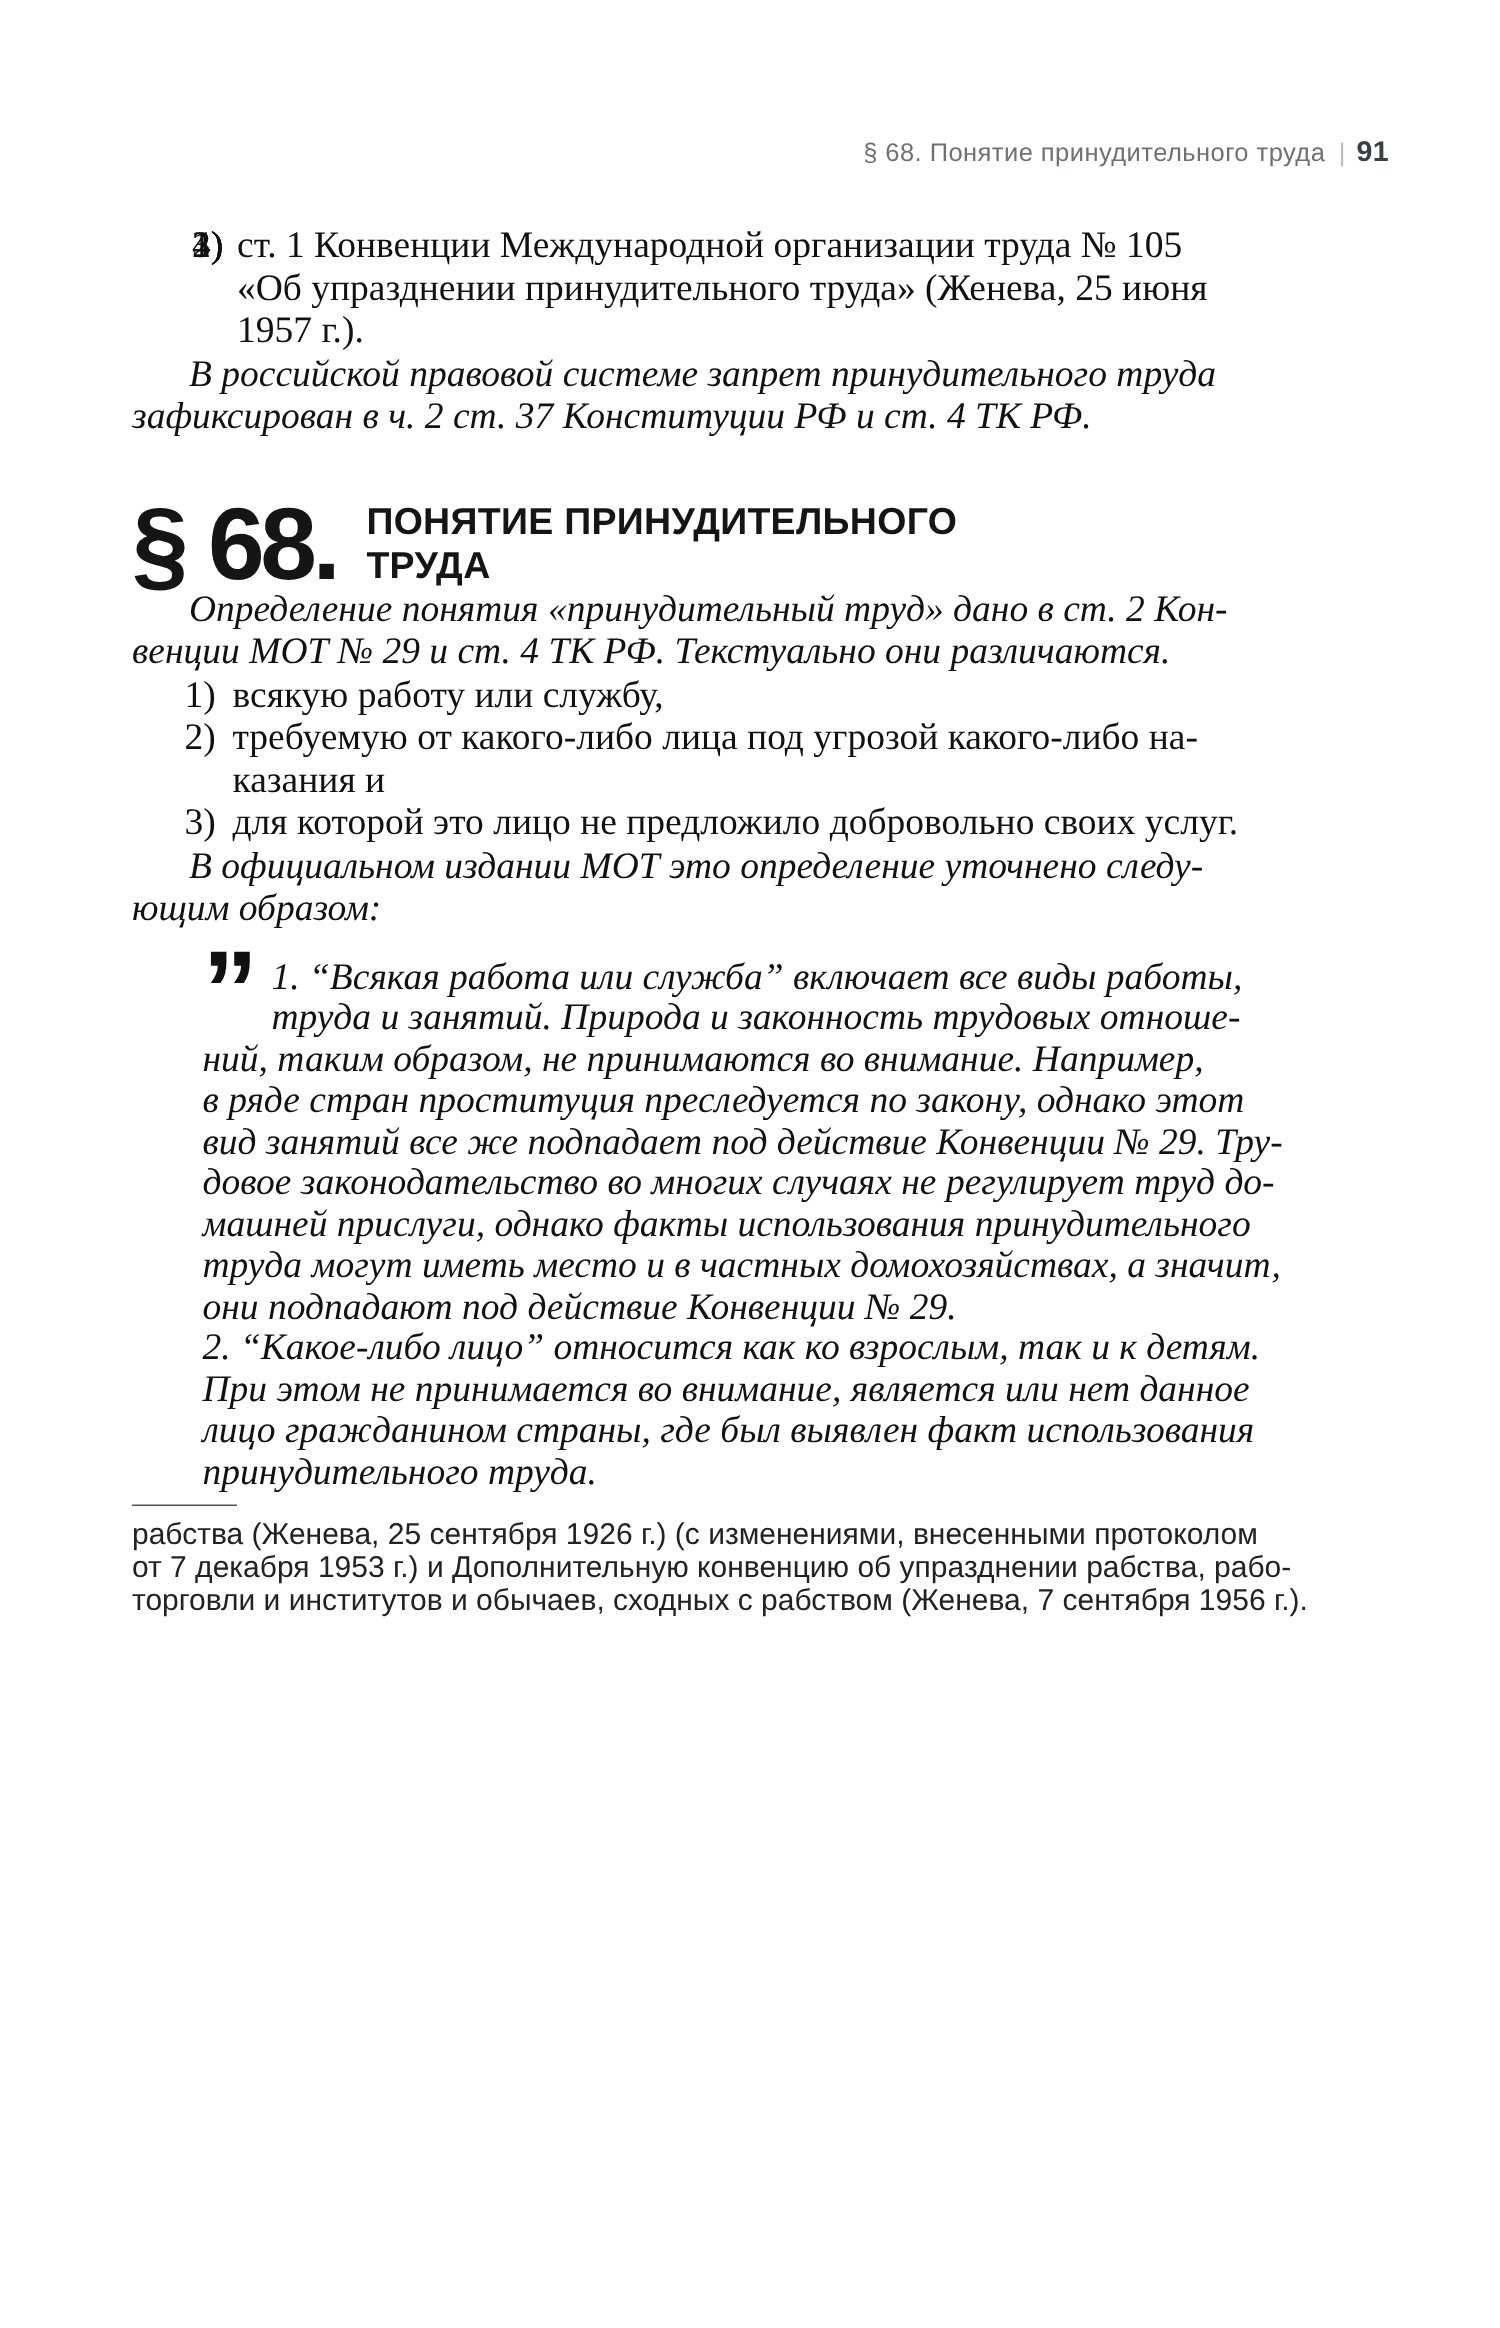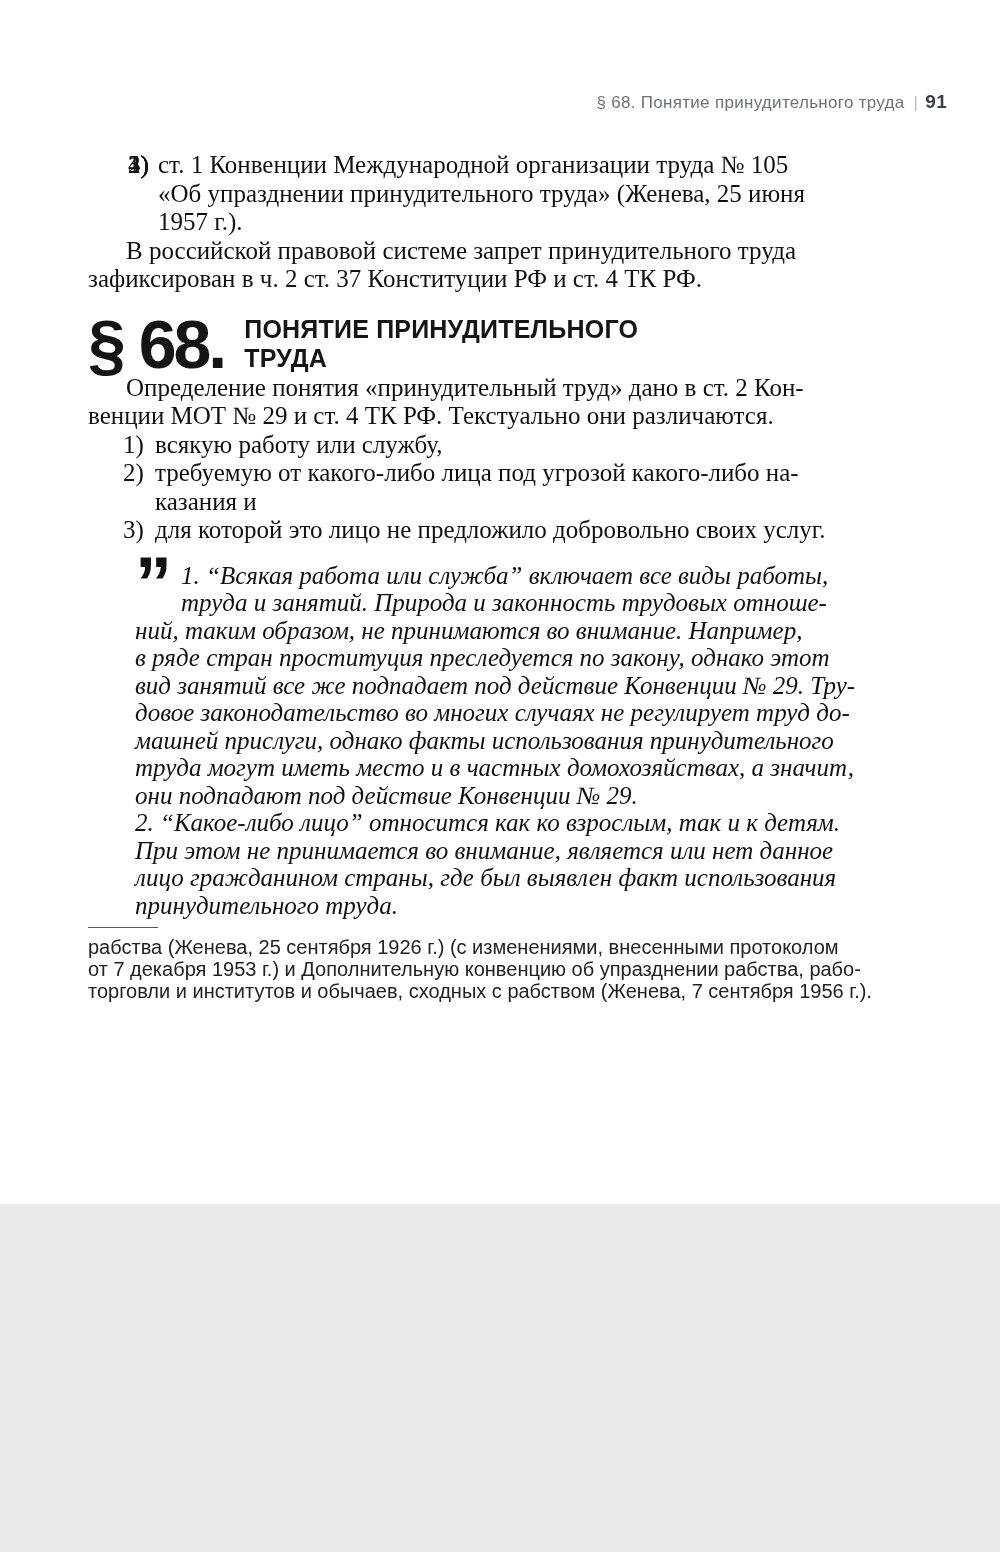--- a/index.html
+++ b/index.html
@@ -1,61 +1,61 @@
 <!DOCTYPE html>
 <html lang="ru"><head>
 <meta charset="utf-8">
 <style>
   html,body{margin:0;padding:0;}
   body{background:#e9e9e9;}
   .page{
     position:relative;
-    width:1000px;height:1204px;
+    width:1000px;height:1552px;
     margin:0 auto;
     background:#ffffff;
     box-sizing:border-box;
-    padding:92px 53px 0 88px;
+    padding:92px 74px 0 88px;
     font-family:"Liberation Serif","DejaVu Serif",serif;
     color:#111111;
     overflow:hidden;
   }
   
   .runhead{
     text-align:right;
     font-family:"Liberation Sans","DejaVu Sans",sans-serif;
     font-size:17px;line-height:20px;
     color:#6d7177;
     letter-spacing:.3px;
     white-space:nowrap;
   }
   .runhead .divider{color:#b8bcc0;padding:0 7px 0 9px;font-weight:300;}
   .runhead .pagenum{color:#3a3f45;font-weight:bold;font-size:19px;}
 
   
   .lines{white-space:pre-line;}
   .body-text{font-size:25px;line-height:28.5px;}
   p.para{margin:0;}
-  .indent{text-indent:38px;}
+  .indent{text-indent:38px;font-style:italic;}
 
   
   ol.legal{list-style:none;margin:38px 0 0 0;padding:0;}
   ol.legal li{position:relative;padding-left:30px;}
   ol.legal .num{position:absolute;left:0;top:0;}
   ol.legal.acts{margin-left:40px;}
   ol.legal.defs{margin-top:0;margin-left:35px;}
   ol.legal.defs li{padding-left:32px;}
 
   .mt-russian{margin-top:23px;}
   .mt-definition{margin-top:32px;}
   .mt-convention{margin-top:30px;}
 
   
   .sec-head{
     display:flex;align-items:center;
-    margin-top:20px;height:60px;
+    margin-top:40px;height:60px;
     font-family:"Liberation Sans","DejaVu Sans",sans-serif;
     color:#151515;
   }
   .sec-num{
     font-size:68px;font-weight:bold;line-height:58px;
     letter-spacing:-3px;white-space:nowrap;
   }
   .sec-title{
     margin-left:20px;
     font-size:25px;font-weight:bold;line-height:29px;
@@ -141,20 +141,22 @@
         <span class="num">2)</span>
         <span class="lines">требуемую от какого-либо лица под угрозой какого-либо на-
 казания и</span>
       </li>
       <li>
         <span class="num">3)</span>
         <span class="lines">для которой это лицо не предложило добровольно своих услуг.</span>
       </li>
     </ol>
 
+    <p class="para body-text lines indent">В официальном издании МОТ это определение уточнено следу-
+ющим образом:</p>
 
     <blockquote class="quote">
       <span class="qmark">”</span>
       <p class="para lines">1. “Всякая работа или служба” включает все виды работы,
 труда и занятий. Природа и законность трудовых отноше-
 ний, таким образом, не принимаются во внимание. Например,
 в ряде стран проституция преследуется по закону, однако этот
 вид занятий все же подпадает под действие Конвенции № 29. Тру-
 довое законодательство во многих случаях не регулирует труд до-
 машней прислуги, однако факты использования принудительного

